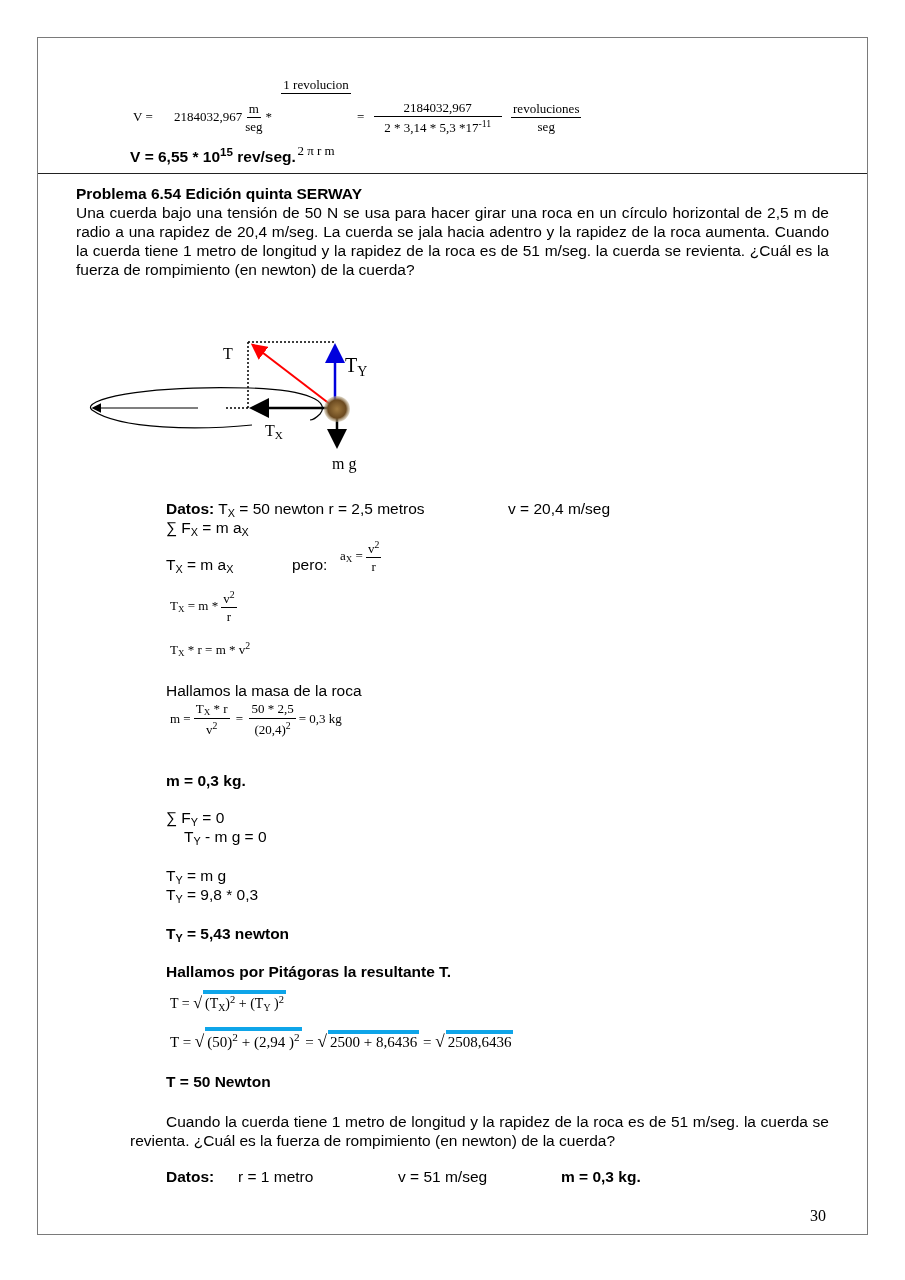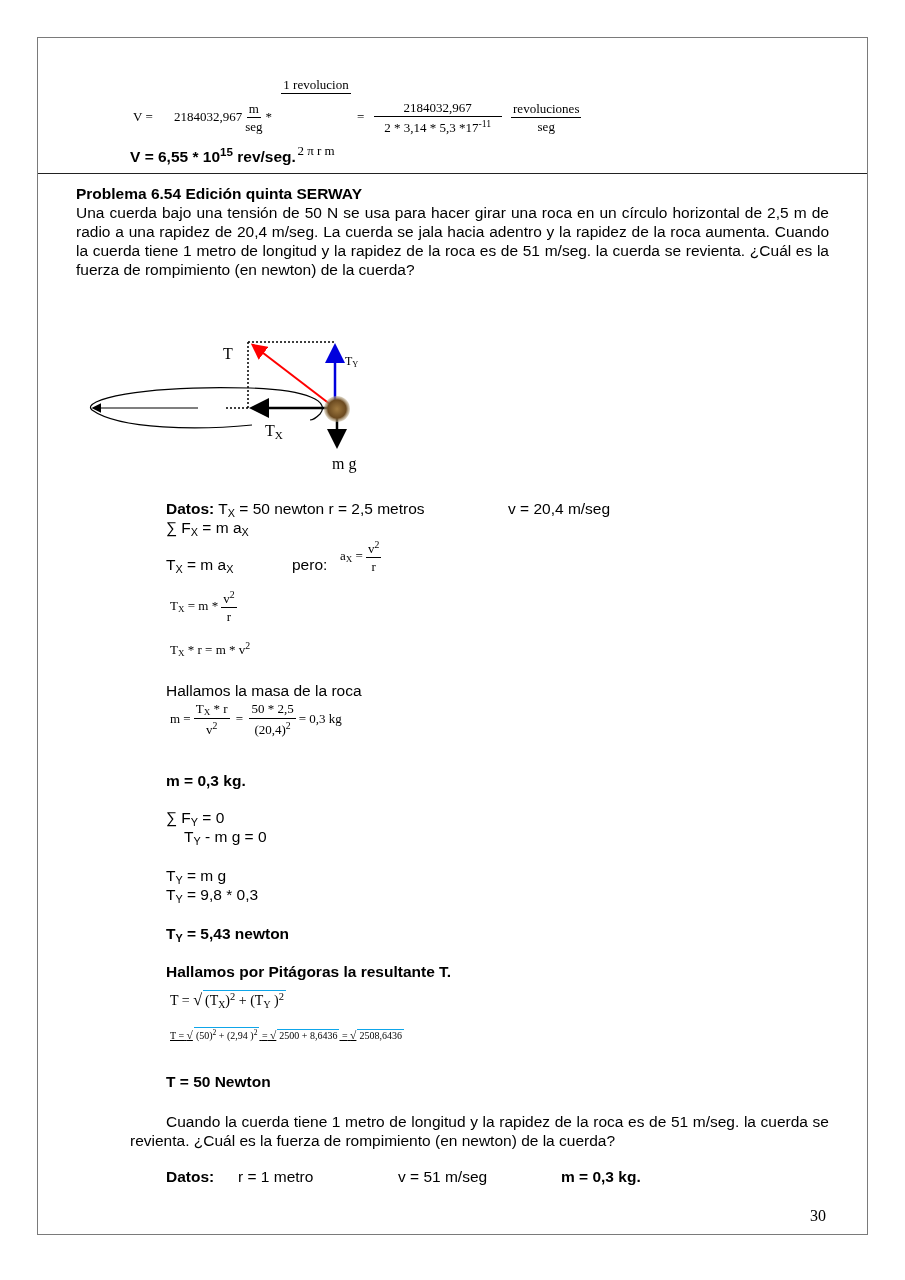--- a/index.html
+++ b/index.html
@@ -15,21 +15,21 @@
   .bold { font-weight: bold; }
   .frac { display: inline-flex; flex-direction: column; align-items: center; vertical-align: middle; margin: 0 3px; }
   .frac .num { border-bottom: 1px solid #000; padding: 0 2px 1px 2px; line-height: 1.1; }
   .frac .den { padding-top: 2px; line-height: 1.1; }
   .sub { font-size: 0.7em; vertical-align: -0.25em; }
   .sup { font-size: 0.75em; vertical-align: 0.5em; }
   .para {
     position: absolute; left: 76px; width: 753px;
     font-family: "Liberation Sans", sans-serif; font-size: 15.5px; line-height: 19px; text-align: justify;
   }
-  .sqrt { display: inline-block; border-top: 1px solid #0ea5e9; padding: 0 2px; margin-left: 1px; }
+  .sqrt { display: inline-block; border-top: 4px solid #0ea5e9; padding: 0 2px; margin-left: 1px; }
   .rad { font-size: 1.15em; }
   .diagram { position: absolute; left: 80px; top: 330px; }
 </style>
 </head>
 <body>
 
 <div class="page-frame"></div>
 <div class="divider"></div>
 
 <div class="abs serif" style="left:133px; top:78px; font-size:13px;">
@@ -91,21 +91,21 @@
 
     <line x1="255" y1="78" x2="174" y2="16" stroke="#ff0000" stroke-width="2" marker-end="url(#ah-red)"></line>
 
     <line x1="255" y1="78" x2="255" y2="18" stroke="#0000dd" stroke-width="2.5" marker-end="url(#ah-blue)"></line>
 
     <line x1="257" y1="78" x2="257" y2="114" stroke="#000" stroke-width="2.5" marker-end="url(#ah-black)"></line>
 
     <circle cx="257" cy="79" r="13" fill="url(#rock)"></circle>
   </svg>
   <span class="abs serif" style="left:143px; top:15px; font-size:16px;">T</span>
-  <span class="abs serif" style="left:265px; top:24px; font-size:12px;"><span>T</span><span class="sub">Y</span></span>
+  <span class="abs serif" style="left:265px; top:24px; font-size:20px;"><span>T</span><span class="sub">Y</span></span>
   <span class="abs serif" style="left:185px; top:92px; font-size:16px;"><span>T</span><span class="sub">X</span></span>
   <span class="abs serif" style="left:252px; top:125px; font-size:16px;">m g</span>
 </div>
 
 <div class="abs sans" style="left:166px; top:500px;">
   <span class="bold">Datos:</span>
   <span>T</span><span class="sub">X</span><span> = 50 newton r = 2,5 metros</span>
 </div>
 <div class="abs sans" style="left:508px; top:500px;">v = 20,4 m/seg</div>
 
@@ -163,21 +163,21 @@
 <div class="abs sans bold" style="left:166px; top:925px;">
   <span>T</span><span class="sub">Y</span><span>  =  5,43 newton</span>
 </div>
 
 <div class="abs sans bold" style="left:166px; top:963px;">Hallamos por Pitágoras la resultante T.</div>
 
 <div class="abs serif" style="left:170px; top:990px; font-size:14px;">
   <span>T =</span> <span class="rad">√</span><span class="sqrt"><span>(T</span><span class="sub">X</span><span>)</span><span class="sup">2</span><span>  +  (T</span><span class="sub">Y</span><span> )</span><span class="sup">2</span></span>
 </div>
 
-<div class="abs serif" style="left:170px; top:1027px; font-size:10px;text-decoration:underline;">
+<div class="abs serif" style="left:170px; top:1027px; font-size:15px;">
   <span>T =</span> <span class="rad">√</span><span class="sqrt"><span>(50)</span><span class="sup">2</span><span>  +  (2,94 )</span><span class="sup">2</span></span>
   <span>=</span> <span class="rad">√</span><span class="sqrt">2500  +  8,6436</span>
   <span>=</span> <span class="rad">√</span><span class="sqrt">2508,6436</span>
 </div>
 
 <div class="abs sans bold" style="left:166px; top:1073px;">T = 50 Newton</div>
 
 <div class="para" style="left:130px; width:699px; top:1112px; text-indent:36px;">Cuando la cuerda tiene 1 metro de longitud y la rapidez de la roca es de 51 m/seg. la cuerda se revienta. ¿Cuál es la fuerza de rompimiento (en newton) de la cuerda?</div>
 
 <div class="abs sans bold" style="left:166px; top:1168px;">Datos:</div>

